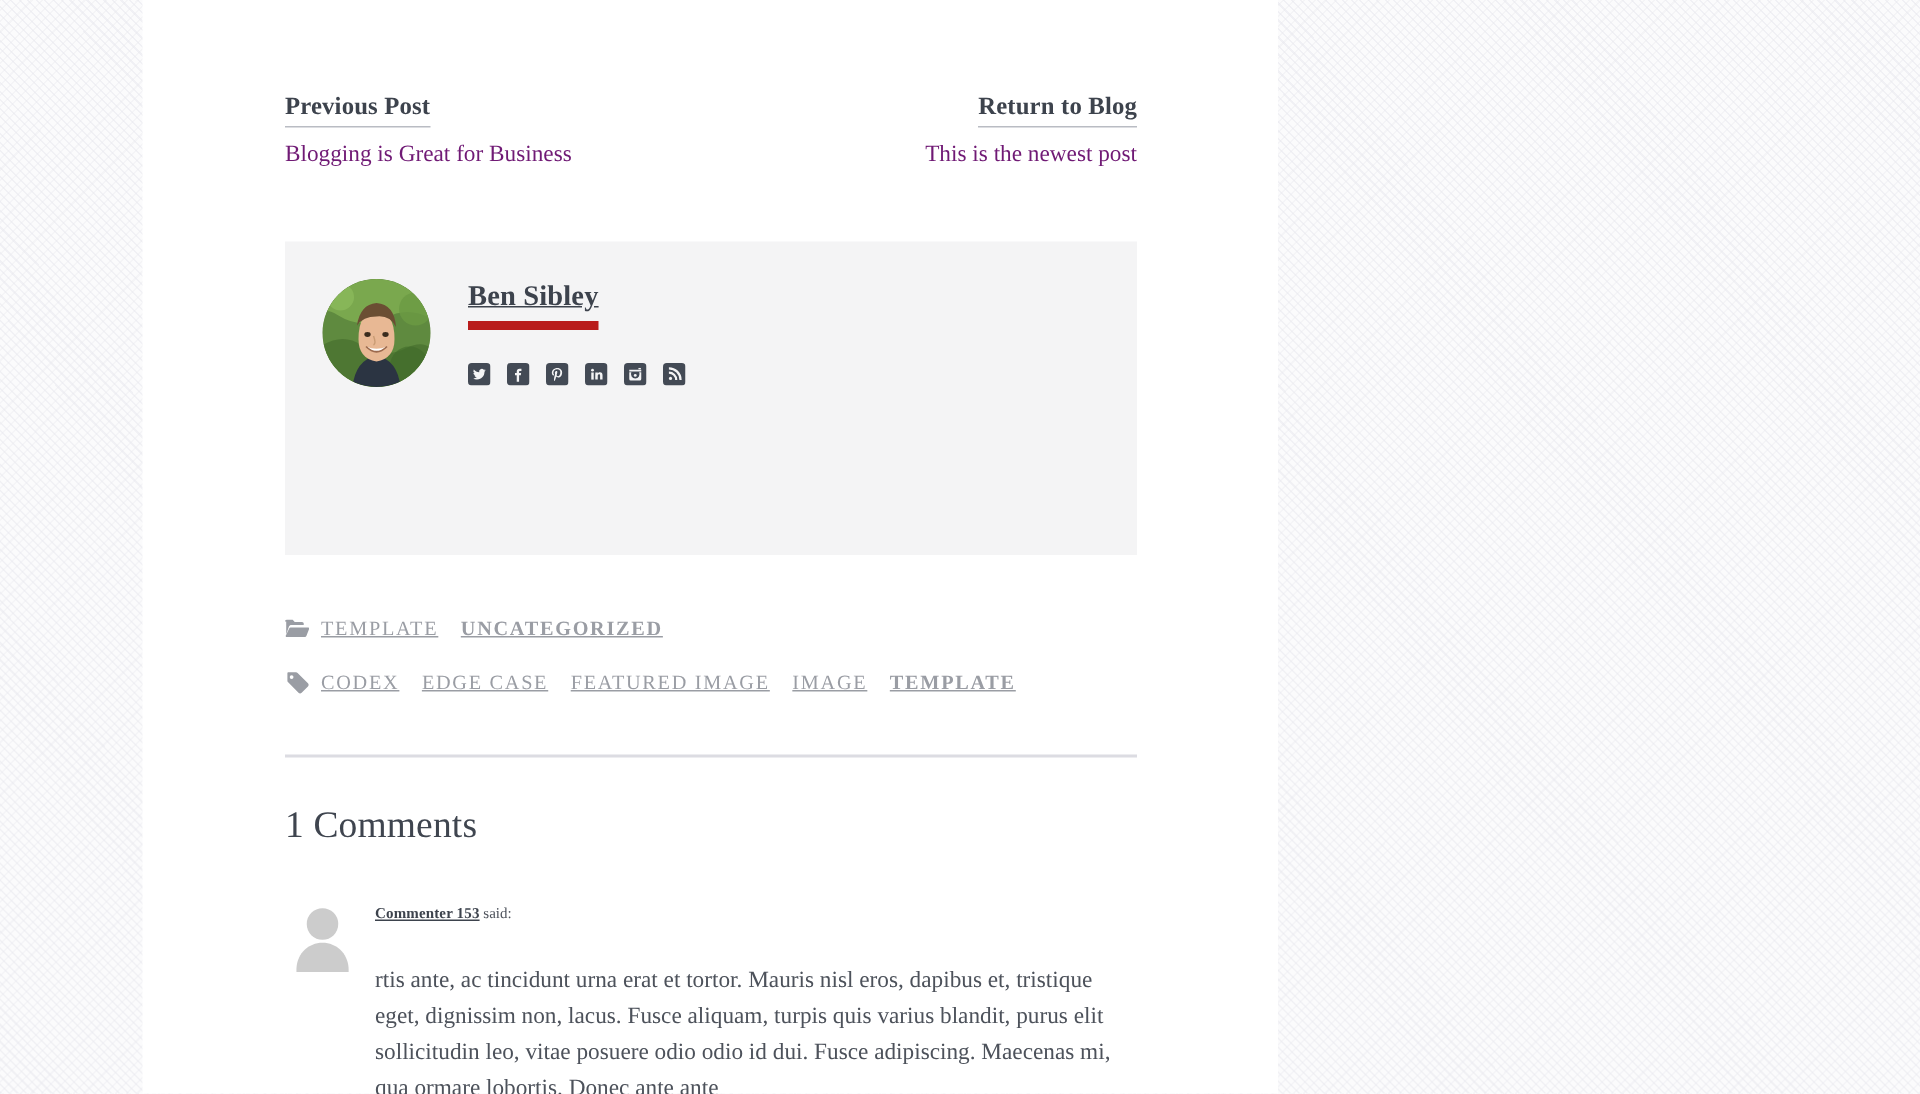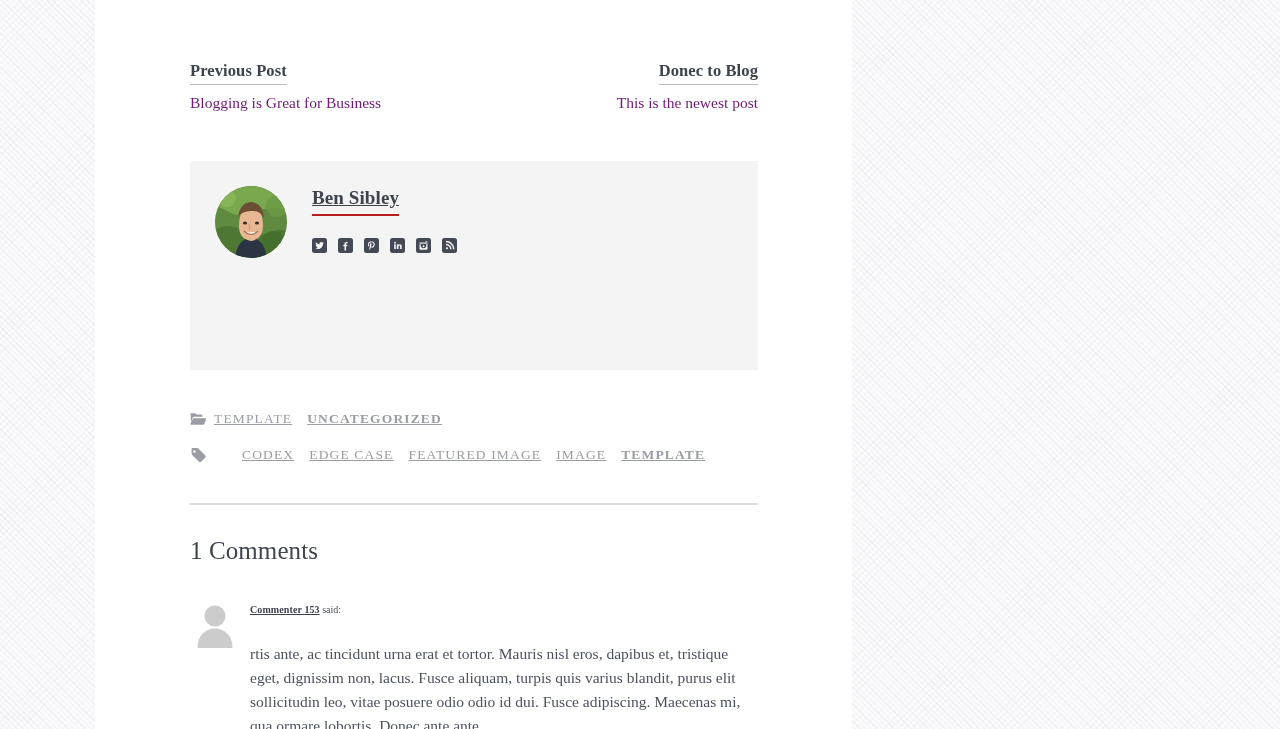--- a/index.html
+++ b/index.html
@@ -105,21 +105,21 @@
     margin-left: 25px;
     flex: 1 1 auto;
     padding-top: 2px;
   }
   .author-name {
     display: inline-block;
     font-size: 19px;
     font-weight: bold;
     color: #3d434d;
     letter-spacing: 0.1px;
-    border-bottom: 2px solid #b91c1c;
+    border-bottom: 6px solid #b91c1c;
     padding-bottom: 5px;
     line-height: 1.1;
   }
   .author-bio {
     margin-top: 16px;
     font-size: 15.5px;
     line-height: 1.58;
     color: #4d525b;
     max-width: 380px;
   }
@@ -142,21 +142,21 @@
   
   .meta-row {
     position: absolute;
     left: 0;
     width: 600px;
     display: flex;
     align-items: flex-end;
     color: #9a9da4;
   }
   .meta-row.categories { top: 411px; }
-  .meta-row.tags { top: 447px; gap: 28px; }
+  .meta-row.tags { top: 447px; }
   .meta-icon {
     width: 16px;
     height: 16px;
     margin-right: 8px;
     display: inline-flex;
     align-items: center;
     color: #9a9da4;
     flex: 0 0 16px;
   }
   .meta-icon svg { display: block; }
@@ -238,21 +238,21 @@
 
 <div class="content">
   <div class="inner">
 
     <nav class="post-nav">
       <div class="nav-col prev">
         <span class="nav-label">Previous Post</span>
         <span class="nav-title">Blogging is Great for Business</span>
       </div>
       <div class="nav-col next">
-        <span class="nav-label">Donec to Blog</span>
+        <span class="nav-label">Return to Blog</span>
         <span class="nav-title">This is the newest post</span>
       </div>
     </nav>
 
     <section class="author-box">
       <div class="author-inner">
         <div class="avatar">
           <svg viewBox="0 0 72 72" xmlns="http://www.w3.org/2000/svg">
             <defs>
               <clipPath id="avclip">

